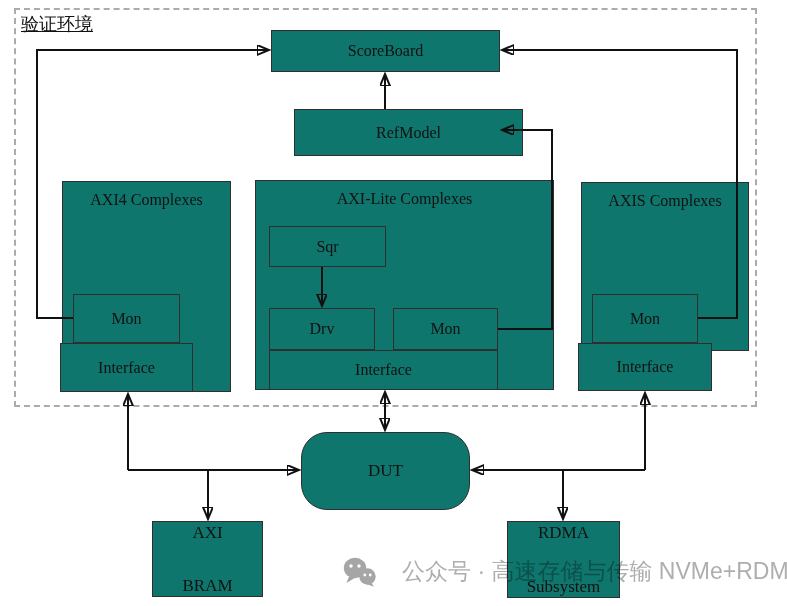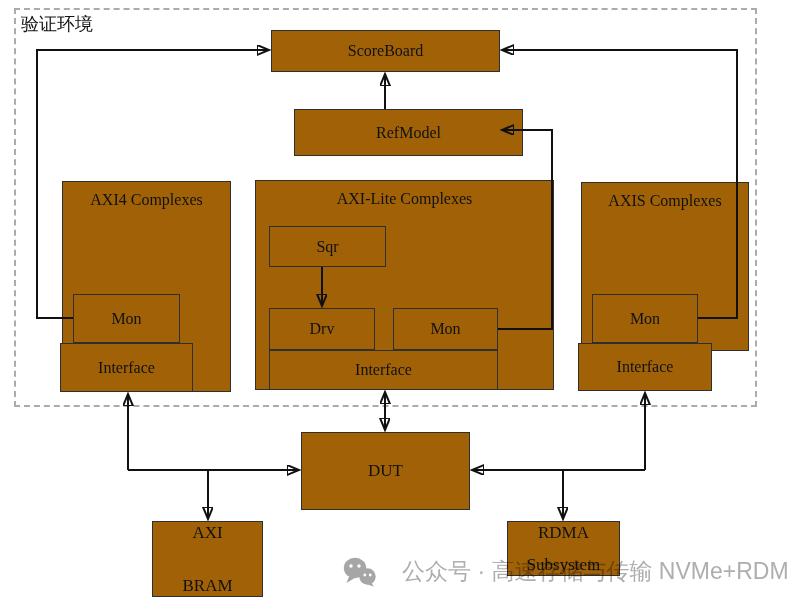--- a/index.html
+++ b/index.html
@@ -14,30 +14,30 @@
     position:relative;width:787px;height:606px;background:#ffffff;
     font-family:"Liberation Serif",serif;color:var(--text-color);
     overflow:hidden;
   }
   .dashed-env{
     position:absolute;border:2px dashed var(--dash-color);
     background:transparent;z-index:1;box-sizing:border-box;
   }
   .env-label{
     position:absolute;font-size:18px;color:var(--text-color);
-    z-index:2;white-space:nowrap;
+    z-index:2;white-space:nowrap;text-decoration:underline;
   }
   .box{
-    position:absolute;background:#a16207;border:1.5px solid var(--box-border);
+    position:absolute;background:#0f766e;border:1.5px solid var(--box-border);
     box-sizing:border-box;display:flex;align-items:center;justify-content:center;
     font-size:16px;line-height:1.25;text-align:center;z-index:2;white-space:nowrap;
   }
   .group{align-items:flex-start;margin-left:19px;}
   .group .title{width:100%;text-align:center;padding-top:8px;font-size:16px;}
-  .dut-label{font-size:17px;}
+  .dut-label{font-size:17px;border-radius:26px;}
   .two-line{white-space:normal;flex-direction:column;font-size:17px;justify-content:space-between;}
   #arrow-layer{position:absolute;left:0;top:0;z-index:3;pointer-events:none;}
   #arrow-layer path{stroke:var(--line-color);stroke-width:2;fill:none;}
   .watermark{
     position:absolute;left:343px;top:556px;z-index:4;display:flex;align-items:center;gap:26px;
     font-family:"Liberation Sans",sans-serif;font-size:23px;color:var(--watermark-color);
     mix-blend-mode:multiply;white-space:nowrap;
   }
 </style>
 </head>
@@ -71,21 +71,21 @@
   <div class="box" style="left:592px;top:294px;width:106px;height:49px;">Mon</div>
   <div class="box" style="left:578px;top:343px;width:134px;height:48px;">Interface</div>
 
   <div class="box dut-label" style="left:301px;top:432px;width:169px;height:78px;">DUT</div>
 
   <div class="box two-line" style="left:152px;top:521px;width:111px;height:76px;">
     <span>AXI</span>
     <span>BRAM</span>
   </div>
 
-  <div class="box two-line" style="left:507px;top:521px;width:113px;height:55px;">
+  <div class="box two-line" style="left:507px;top:521px;width:113px;height:77px;">
     <span>RDMA</span>
     <span>Subsystem</span>
   </div>
 
   <svg id="arrow-layer" width="787" height="606">
     <defs>
       <marker id="arw" markerUnits="userSpaceOnUse" markerWidth="14" markerHeight="12" refX="12" refY="5" orient="auto-start-reverse">
         <path d="M0,0 L12,5 L0,10 Z" fill="#111111" stroke="none"></path>
       </marker>
     </defs>

